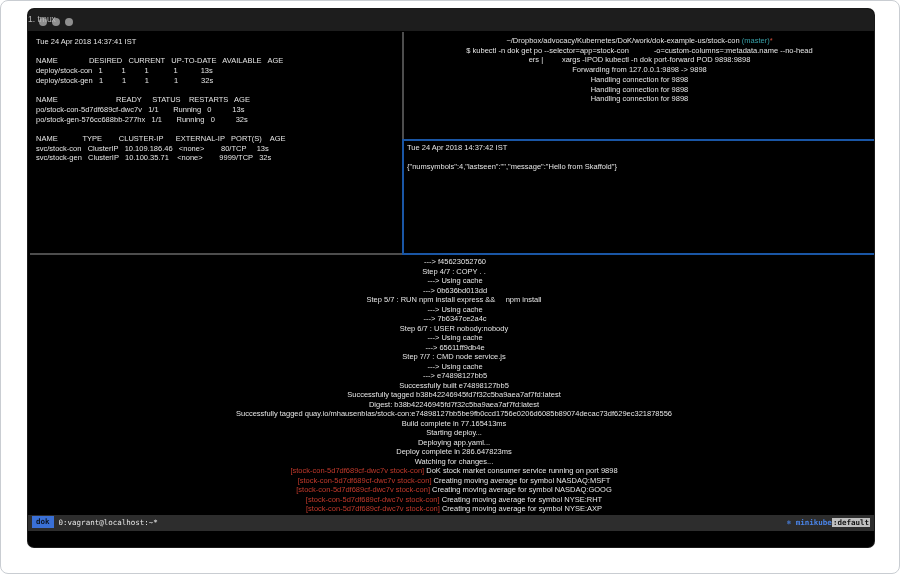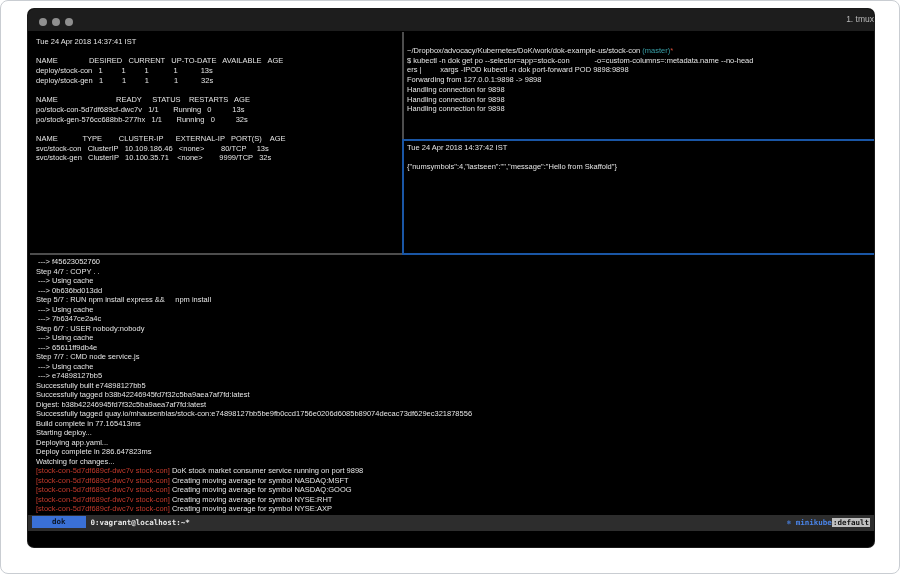--- a/index.html
+++ b/index.html
@@ -2,42 +2,42 @@
 <html><head>
 <meta charset="utf-8">
 <style>
   * { margin:0; padding:0; box-sizing:border-box; }
   html,body { width:900px; height:574px; background:#ffffff; font-family:"DejaVu Sans Mono", monospace; }
   .frame { position:absolute; left:0; top:0; width:900px; height:574px; border:1px solid #c9cdd2; border-radius:8px; background:#ffffff; overflow:hidden; }
   .window { position:absolute; left:27px; top:8px; width:846px; height:538px; background:#000000; border-radius:6px; overflow:hidden; box-shadow:0 0 0 1px #1a1a1a; }
   .titlebar { position:absolute; left:0; top:0; width:100%; height:23px; background:#1d1d1d; border-bottom:1px solid #000; }
   .traffic { position:absolute; top:9px; width:8px; height:8px; border-radius:50%; background:#8f8f8f; }
   .t1 { left:11px; } .t2 { left:24px; } .t3 { left:37px; }
-  .title { position:absolute; left:0; right:0; top:5px; text-align:right; color:#b9b9b9; font-size:8.5px; font-family:"Liberation Sans", sans-serif; }
+  .title { position:absolute; left:0; right:0; top:5px; text-align:left; color:#b9b9b9; font-size:8.5px; font-family:"Liberation Sans", sans-serif; }
   pre { font-family:Liberation Sans, sans-serif; white-space:pre; color:#e4e4e4; }
   .term { font-size:7.5px; line-height:9.7px; }
   .pane { position:absolute; }
   .pane-watch   { left:8px;   top:28px;  width:366px; height:214px; }
-  .pane-pf      { left:379px; top:37px;  width:465px; height:98px;  }
+  .pane-pf      { left:379px; top:27px;  width:465px; height:98px;text-align:center;  }
   .pane-probe   { left:379px; top:134px; width:465px; height:105px; }
-  .pane-build   { left:8px;   top:248px; width:836px; height:256px; }
+  .pane-build   { left:8px;   top:248px; width:836px; height:256px;text-align:center; }
   .pane-build .term { line-height:9.5px; }
   .divider { position:absolute; background:#4d4d4d; }
   .divider.active { background:#1a56a5; }
   .div-v-top    { left:374px; top:23px;  width:2px; height:108px; }
   .div-v-bottom { left:374px; top:131px; width:2px; height:114px; }
   .div-h-mid    { left:374px; top:130px; width:472px; height:2px; }
   .div-h-left   { left:2px;   top:244px; width:372px; height:2px; }
   .div-h-right  { left:374px; top:244px; width:472px; height:2px; }
   .branch { color:#38a0a8; }
   .dirty { color:#cc4b37; }
   .log-prefix { color:#c0392b; }
   .statusbar { position:absolute; left:0; top:506px; width:100%; height:16px; background:#2d2d2d; font-size:7.5px; line-height:16px; color:#dedede; }
-  .session-badge { display:inline-block; background:#3a70d6; color:#0b1626; padding:0 20px; margin-left:4px; height:12px; line-height:12px; vertical-align:1px; font-weight:bold; }
-  .window-item { margin-left:5px; font-weight:bold; color:#e8e8e8; }
+  .session-badge { display:inline-block; background:#3a70d6; color:#0b1626; padding:0 4px; margin-left:4px; height:12px; line-height:12px; vertical-align:1px; font-weight:bold; }
+  .window-item { margin-left:5px; font-weight:normal; color:#e8e8e8; }
   .status-right { position:absolute; right:4px; top:0; height:27px; line-height:16px; }
   .kube-ctx { color:#4a84e8; font-weight:bold; }
   .kube-ns { background:#bfbfbf; color:#141414; font-weight:bold; padding:0 1px; }
   .helm-icon { color:#4a84e8; font-size:8px; }
 </style>
 </head>
 <body>
 
 <div class="frame">
   <div class="window">

